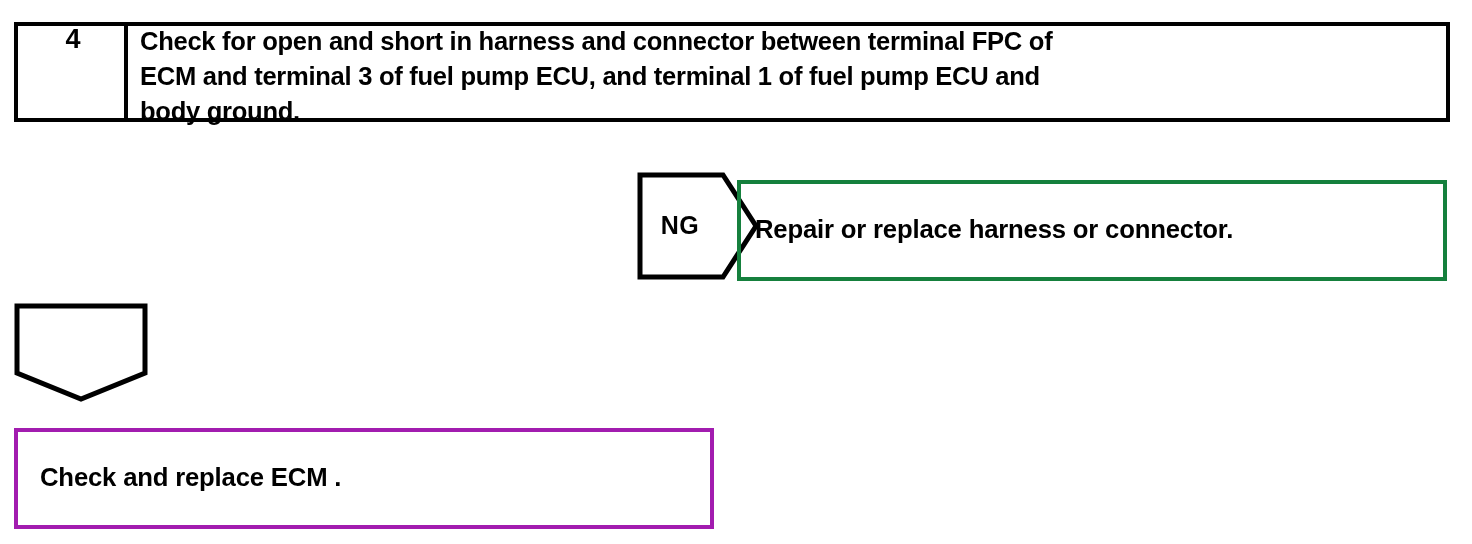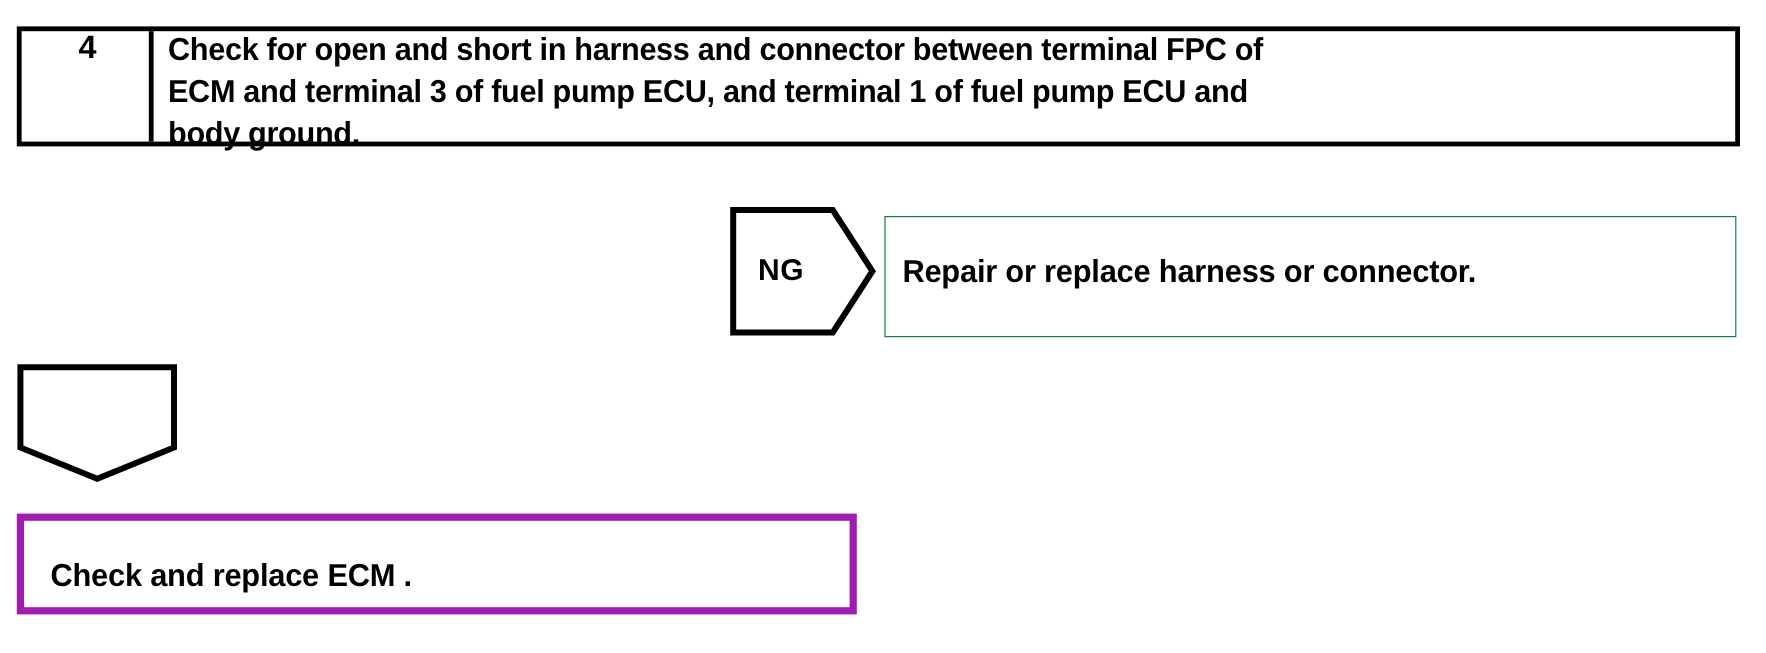--- a/index.html
+++ b/index.html
@@ -62,21 +62,21 @@
     line-height: 35px;
     letter-spacing: -0.3px;
     transform: scaleX(0.965);
     transform-origin: left top;
     white-space: pre-line;
   }
 
   
   .ng-pentagon {
     position: absolute;
-    left: 608px;
+    left: 637px;
     top: 172px;
     width: 122px;
     height: 108px;
   }
   .ng-pentagon svg {
     display: block;
     width: 122px;
     height: 108px;
   }
   .ng-label {
@@ -92,21 +92,21 @@
   }
 
   
   .repair-box {
     position: absolute;
     left: 737px;
     top: 180px;
     width: 710px;
     height: 101px;
     box-sizing: border-box;
-    border: 1px solid #15803d;
+    border: 4px solid #15803d;
   }
   .repair-text {
     position: absolute;
     left: 14px;
     top: 28px;
     font-size: 26.5px;
     font-weight: bold;
     letter-spacing: -0.2px;
     line-height: 34px;
     transform: scaleX(0.97);
@@ -137,23 +137,23 @@
     letter-spacing: 0.5px;
     line-height: 30px;
   }
 
   
   .final-box {
     position: absolute;
     left: 14px;
     top: 428px;
     width: 700px;
-    height: 84px;
-    box-sizing: border-box;
-    border: 6px solid #a21caf;
+    height: 101px;
+    box-sizing: border-box;
+    border: 4px solid #a21caf;
   }
   .final-text {
     position: absolute;
     left: 22px;
     top: 28px;
     font-size: 26.5px;
     font-weight: bold;
     letter-spacing: -0.2px;
     line-height: 34px;
     transform: scaleX(0.97);

